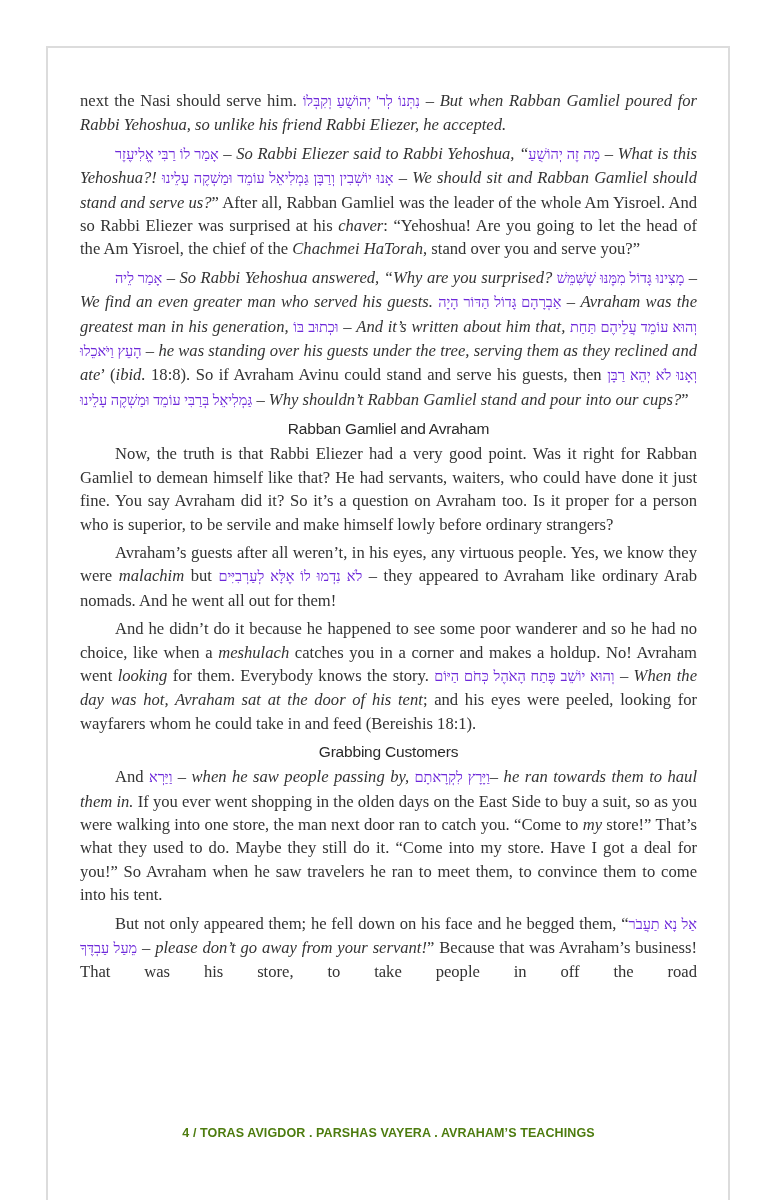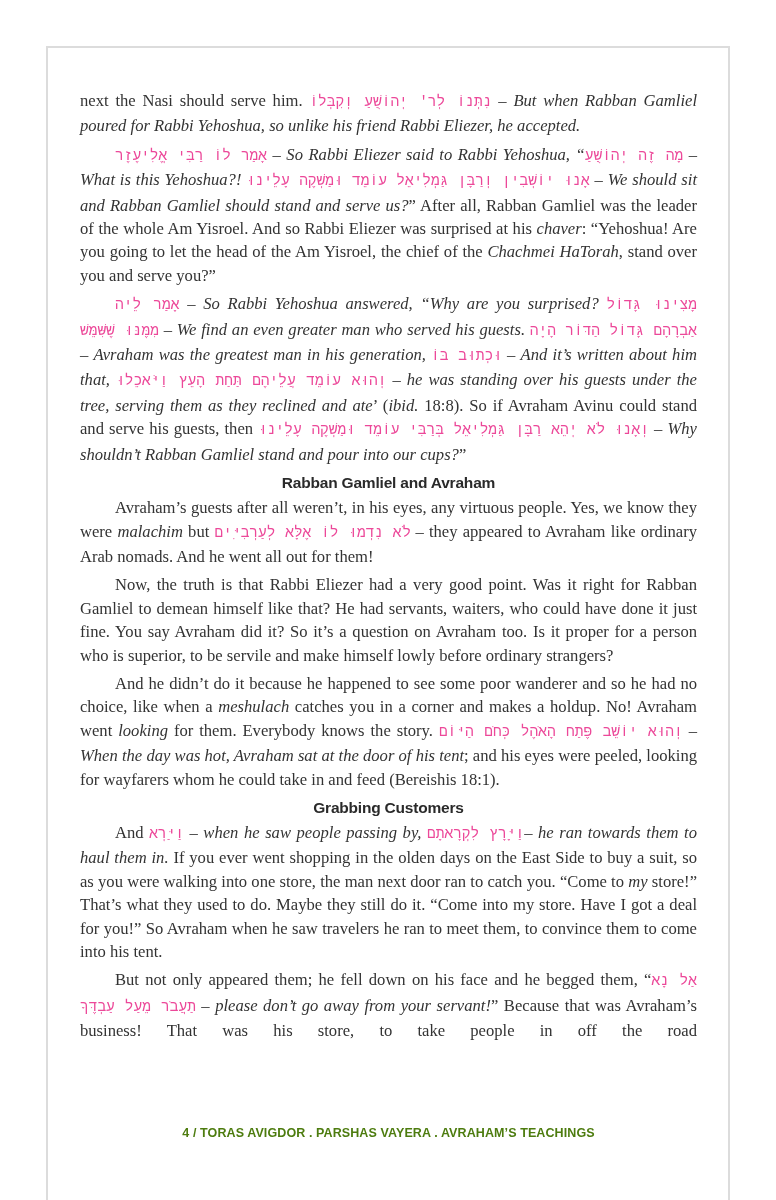--- a/index.html
+++ b/index.html
@@ -18,24 +18,24 @@
     position: absolute; left: 80px; top: 89px; width: 617px;
     color: #333333;
     font-family: "Liberation Serif", "DejaVu Serif", serif;
     font-size: 16.6px; line-height: 23.4px;
     text-align: justify;
   }
   .content p { margin: 0 0 5px 0; text-indent: 35px; }
   .content p.noindent { text-indent: 0; }
   .content p:last-child { text-align-last: justify; }
   .i { font-style: italic; }
-  .he { font-family: Liberation Mono, monospace; font-size: 14.5px; direction: rtl; unicode-bidi: isolate; color: #ec4899; }
+  .he { font-family: Liberation Serif, serif; font-size: 14.5px; direction: rtl; unicode-bidi: isolate; color: #6d28d9; }
   .heading {
     font-family: "Liberation Sans", "DejaVu Sans", sans-serif;
-    font-weight: bold; font-size: 15.5px; color: #2a2a2a;
+    font-weight: normal; font-size: 15.5px; color: #2a2a2a;
     text-align: center; text-indent: 0; margin: 4px 0 2px 0; line-height: 23px;
     letter-spacing: -0.2px;
   }
   .footer {
     position: absolute; left: 80px; width: 617px; top: 1126px;
     text-align: center;
     font-family: "Liberation Sans", "DejaVu Sans", sans-serif;
     font-weight: bold; font-size: 12.5px; color: #4d7c0f;
     letter-spacing: 0.1px;
   }
@@ -43,21 +43,21 @@
 </head>
 <body>
 
 <div class="page-frame"></div>
 
 <div class="content" id="content">
     <p class="noindent"><span>next the Nasi should serve him. </span><span class="he" dir="rtl">נִתְּנוֹ לְר' יְהוֹשֻׁעַ וְקִבְּלוֹ</span><span> – </span><span class="i">But when Rabban Gamliel poured for Rabbi Yehoshua, so unlike his friend Rabbi Eliezer, he accepted.</span></p>
     <p><span class="he" dir="rtl">אָמַר לוֹ רַבִּי אֱלִיעֶזֶר</span><span> – </span><span class="i">So Rabbi Eliezer said to Rabbi Yehoshua, “</span><span class="he" dir="rtl">מָה זֶה יְהוֹשֻׁעַ</span><span> – </span><span class="i">What is this Yehoshua?! </span><span class="he" dir="rtl">אָנוּ יוֹשְׁבִין וְרַבָּן גַּמְלִיאֵל עוֹמֵד וּמַשְׁקֶה עָלֵינוּ</span><span> – </span><span class="i">We should sit and Rabban Gamliel should stand and serve us?</span><span>” After all, Rabban Gamliel was the leader of the whole Am Yisroel. And so Rabbi Eliezer was surprised at his </span><span class="i">chaver</span><span>: “Yehoshua! Are you going to let the head of the Am Yisroel, the chief of the </span><span class="i">Chachmei HaTorah</span><span>, stand over you and serve you?”</span></p>
     <p><span class="he" dir="rtl">אָמַר לֵיה</span><span> – </span><span class="i">So Rabbi Yehoshua answered, “Why are you surprised? </span><span class="he" dir="rtl">מָצִינוּ גָּדוֹל מִמֶּנּוּ שֶׁשִּׁמֵּשׁ</span><span> – </span><span class="i">We find an even greater man who served his guests. </span><span class="he" dir="rtl">אַבְרָהָם גָּדוֹל הַדּוֹר הָיָה</span><span> – </span><span class="i">Avraham was the greatest man in his generation, </span><span class="he" dir="rtl">וּכְתוּב בּוֹ</span><span> – </span><span class="i">And it’s written about him that, </span><span class="he" dir="rtl">וְהוּא עוֹמֵד עֲלֵיהֶם תַּחַת הָעֵץ וַיֹּאכֵלוּ</span><span> – </span><span class="i">he was standing over his guests under the tree, serving them as they reclined and ate</span><span>’ (</span><span class="i">ibid.</span><span> 18:8). So if Avraham Avinu could stand and serve his guests, then </span><span class="he" dir="rtl">וְאָנוּ לֹא יְהֵא רַבָּן גַּמְלִיאֵל בְּרַבִּי עוֹמֵד וּמַשְׁקֶה עָלֵינוּ</span><span> – </span><span class="i">Why shouldn’t Rabban Gamliel stand and pour into our cups?</span><span>”</span></p>
     <div class="heading">Rabban Gamliel and Avraham</div>
+    <p><span>Now, the truth is that Rabbi Eliezer had a very good point. Was it right for Rabban Gamliel to demean himself like that? He had servants, waiters, who could have done it just fine. You say Avraham did it? So it’s a question on Avraham too. Is it proper for a person who is superior, to be servile and make himself lowly before ordinary strangers?</span></p>
     <p><span>Avraham’s guests after all weren’t, in his eyes, any virtuous people. Yes, we know they were </span><span class="i">malachim</span><span> but </span><span class="he" dir="rtl">לֹא נִדְמוּ לוֹ אֶלָּא לְעַרְבִיִּים</span><span> – they appeared to Avraham like ordinary Arab nomads. And he went all out for them!</span></p>
-    <p><span>Now, the truth is that Rabbi Eliezer had a very good point. Was it right for Rabban Gamliel to demean himself like that? He had servants, waiters, who could have done it just fine. You say Avraham did it? So it’s a question on Avraham too. Is it proper for a person who is superior, to be servile and make himself lowly before ordinary strangers?</span></p>
     <p><span>And he didn’t do it because he happened to see some poor wanderer and so he had no choice, like when a </span><span class="i">meshulach</span><span> catches you in a corner and makes a holdup. No! Avraham went </span><span class="i">looking</span><span> for them. Everybody knows the story. </span><span class="he" dir="rtl">וְהוּא יוֹשֵׁב פֶּתַח הָאֹהֶל כְּחֹם הַיּוֹם</span><span> – </span><span class="i">When the day was hot, Avraham sat at the door of his tent</span><span>; and his eyes were peeled, looking for wayfarers whom he could take in and feed (Bereishis 18:1).</span></p>
     <div class="heading">Grabbing Customers</div>
     <p><span>And </span><span class="he" dir="rtl">וַיַּרְא</span><span> – </span><span class="i">when he saw people passing by, </span><span class="he" dir="rtl">וַיָּרָץ לִקְרָאתָם</span><span>– </span><span class="i">he ran towards them to haul them in.</span><span>  If you ever went shopping in the olden days on the East Side to buy a suit, so as you were walking into one store, the man next door ran to catch you.  “Come to </span><span class="i">my</span><span> store!”  That’s what they used to do. Maybe they still do it.  “Come into my store. Have I got a deal for you!” So Avraham when he saw travelers he ran to meet them, to convince them to come into his tent.</span></p>
     <p><span>But not only appeared them; he fell down on his face and he begged them, “</span><span class="he" dir="rtl">אַל נָא תַעֲבֹר מֵעַל עַבְדֶּךָ</span><span> – </span><span class="i">please don’t go away from your servant!</span><span>”  Because that was Avraham’s business!  That was his store, to take people in off the road</span></p>
   </div>
 
 <div class="footer">4 / TORAS AVIGDOR . PARSHAS VAYERA . AVRAHAM’S TEACHINGS</div>
 
 </body></html>

